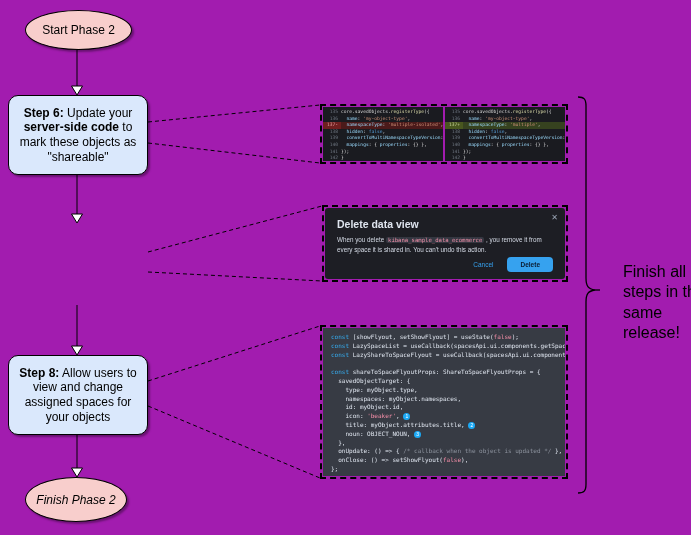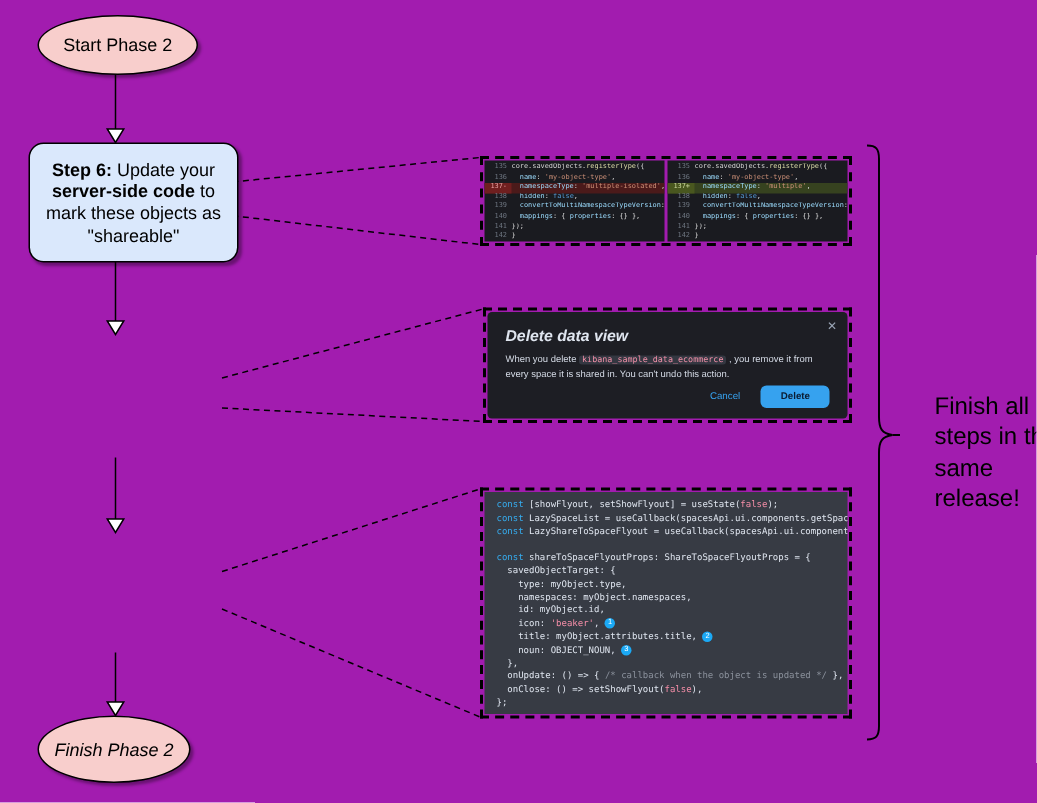--- a/index.html
+++ b/index.html
@@ -28,21 +28,21 @@
   .lnum{width:15px;text-align:right;padding-right:3px;color:#6e7681;flex:none;}
   .lcode{flex:1;overflow:hidden;}
   .del{background:#4b1a1a;} .del .lnum{background:#6f1f1f;color:#e3a0a0;}
   .add{background:#36421f;} .add .lnum{background:#49571f;color:#c7d39a;}
   .tok-pl{color:#d4d4d4;} .tok-pr{color:#9cdcfe;} .tok-st{color:#ce9178;}
   .tok-kw{color:#569cd6;} .tok-fn{color:#dcdcaa;}
 
   
   .modalpanel{position:absolute;left:325px;top:208px;width:240px;height:71px;background:#1d1e24;
          border-radius:3px;color:#d4dae5;}
-  .modal-title{font-size:10.5px;font-weight:bold;color:#dfe5ef;padding:10px 12px 0 12px;font-style:italic;}
+  .modal-title{font-size:10.5px;font-weight:bold;color:#dfe5ef;padding:10px 12px 0 12px;}
   .modal-close{position:absolute;right:7px;top:5px;color:#9aa5b5;font-size:8px;cursor:default;}
   .modal-body{font-size:6.3px;line-height:1.6;padding:5px 12px 0 12px;}
   .modal-code{background:#343741;color:#f08fa8;font-family:"DejaVu Sans Mono",monospace;
          font-size:5.6px;padding:0 2px;border-radius:2px;}
   .modal-actions{position:absolute;right:12px;bottom:7px;display:flex;align-items:center;}
   .btn-cancel{font-size:6.5px;color:#36a2ef;margin-right:14px;}
   .btn-delete{font-size:6.5px;font-weight:bold;color:#0b1d33;background:#36a2ef;
          padding:4px 13px;border-radius:4px;}
 
   
@@ -85,25 +85,28 @@
     <g stroke="#000" fill="none" stroke-width="1.3">
       <path d="M578,97 C584,97 586,99 586,106 L586,278 C586,286 588,289 595,290 C588,291 586,294 586,302 L586,484 C586,491 584,493 578,493"></path>
       <line x1="595" y1="290" x2="600" y2="290"></line>
     </g>
   </svg>
 
   <div class="oval" style="left:25px;top:10px;width:105px;height:38px;">
     <span>Start Phase 2</span>
   </div>
 
-  <div class="stepbox" style="top:95px;height:80px;margin-left:11px;">
+  <div class="stepbox" style="top:95px;height:80px;">
     <span><b>Step 6:</b><span> Update your </span><b>server-side code</b><span> to mark these objects as "shareable"</span></span>
   </div>
 
 
+  <div class="stepbox" style="top:355px;height:80px;">
+    <span><b>Step 8:</b><span> Allow users to view and change assigned spaces for your objects</span></span>
+  </div>
 
   <div class="oval" style="left:25px;top:477px;width:100px;height:43px;font-style:italic;">
     <span>Finish Phase 2</span>
   </div>
 
   <div class="brace-note">Finish all steps in the same release!</div>
 
   <div class="dashedrect" style="left:320px;top:104px;width:248px;height:60px;"></div>
   <div class="dashedrect" style="left:322px;top:205px;width:246px;height:77px;"></div>
   <div class="dashedrect" style="left:320px;top:325px;width:248px;height:154px;"></div>

